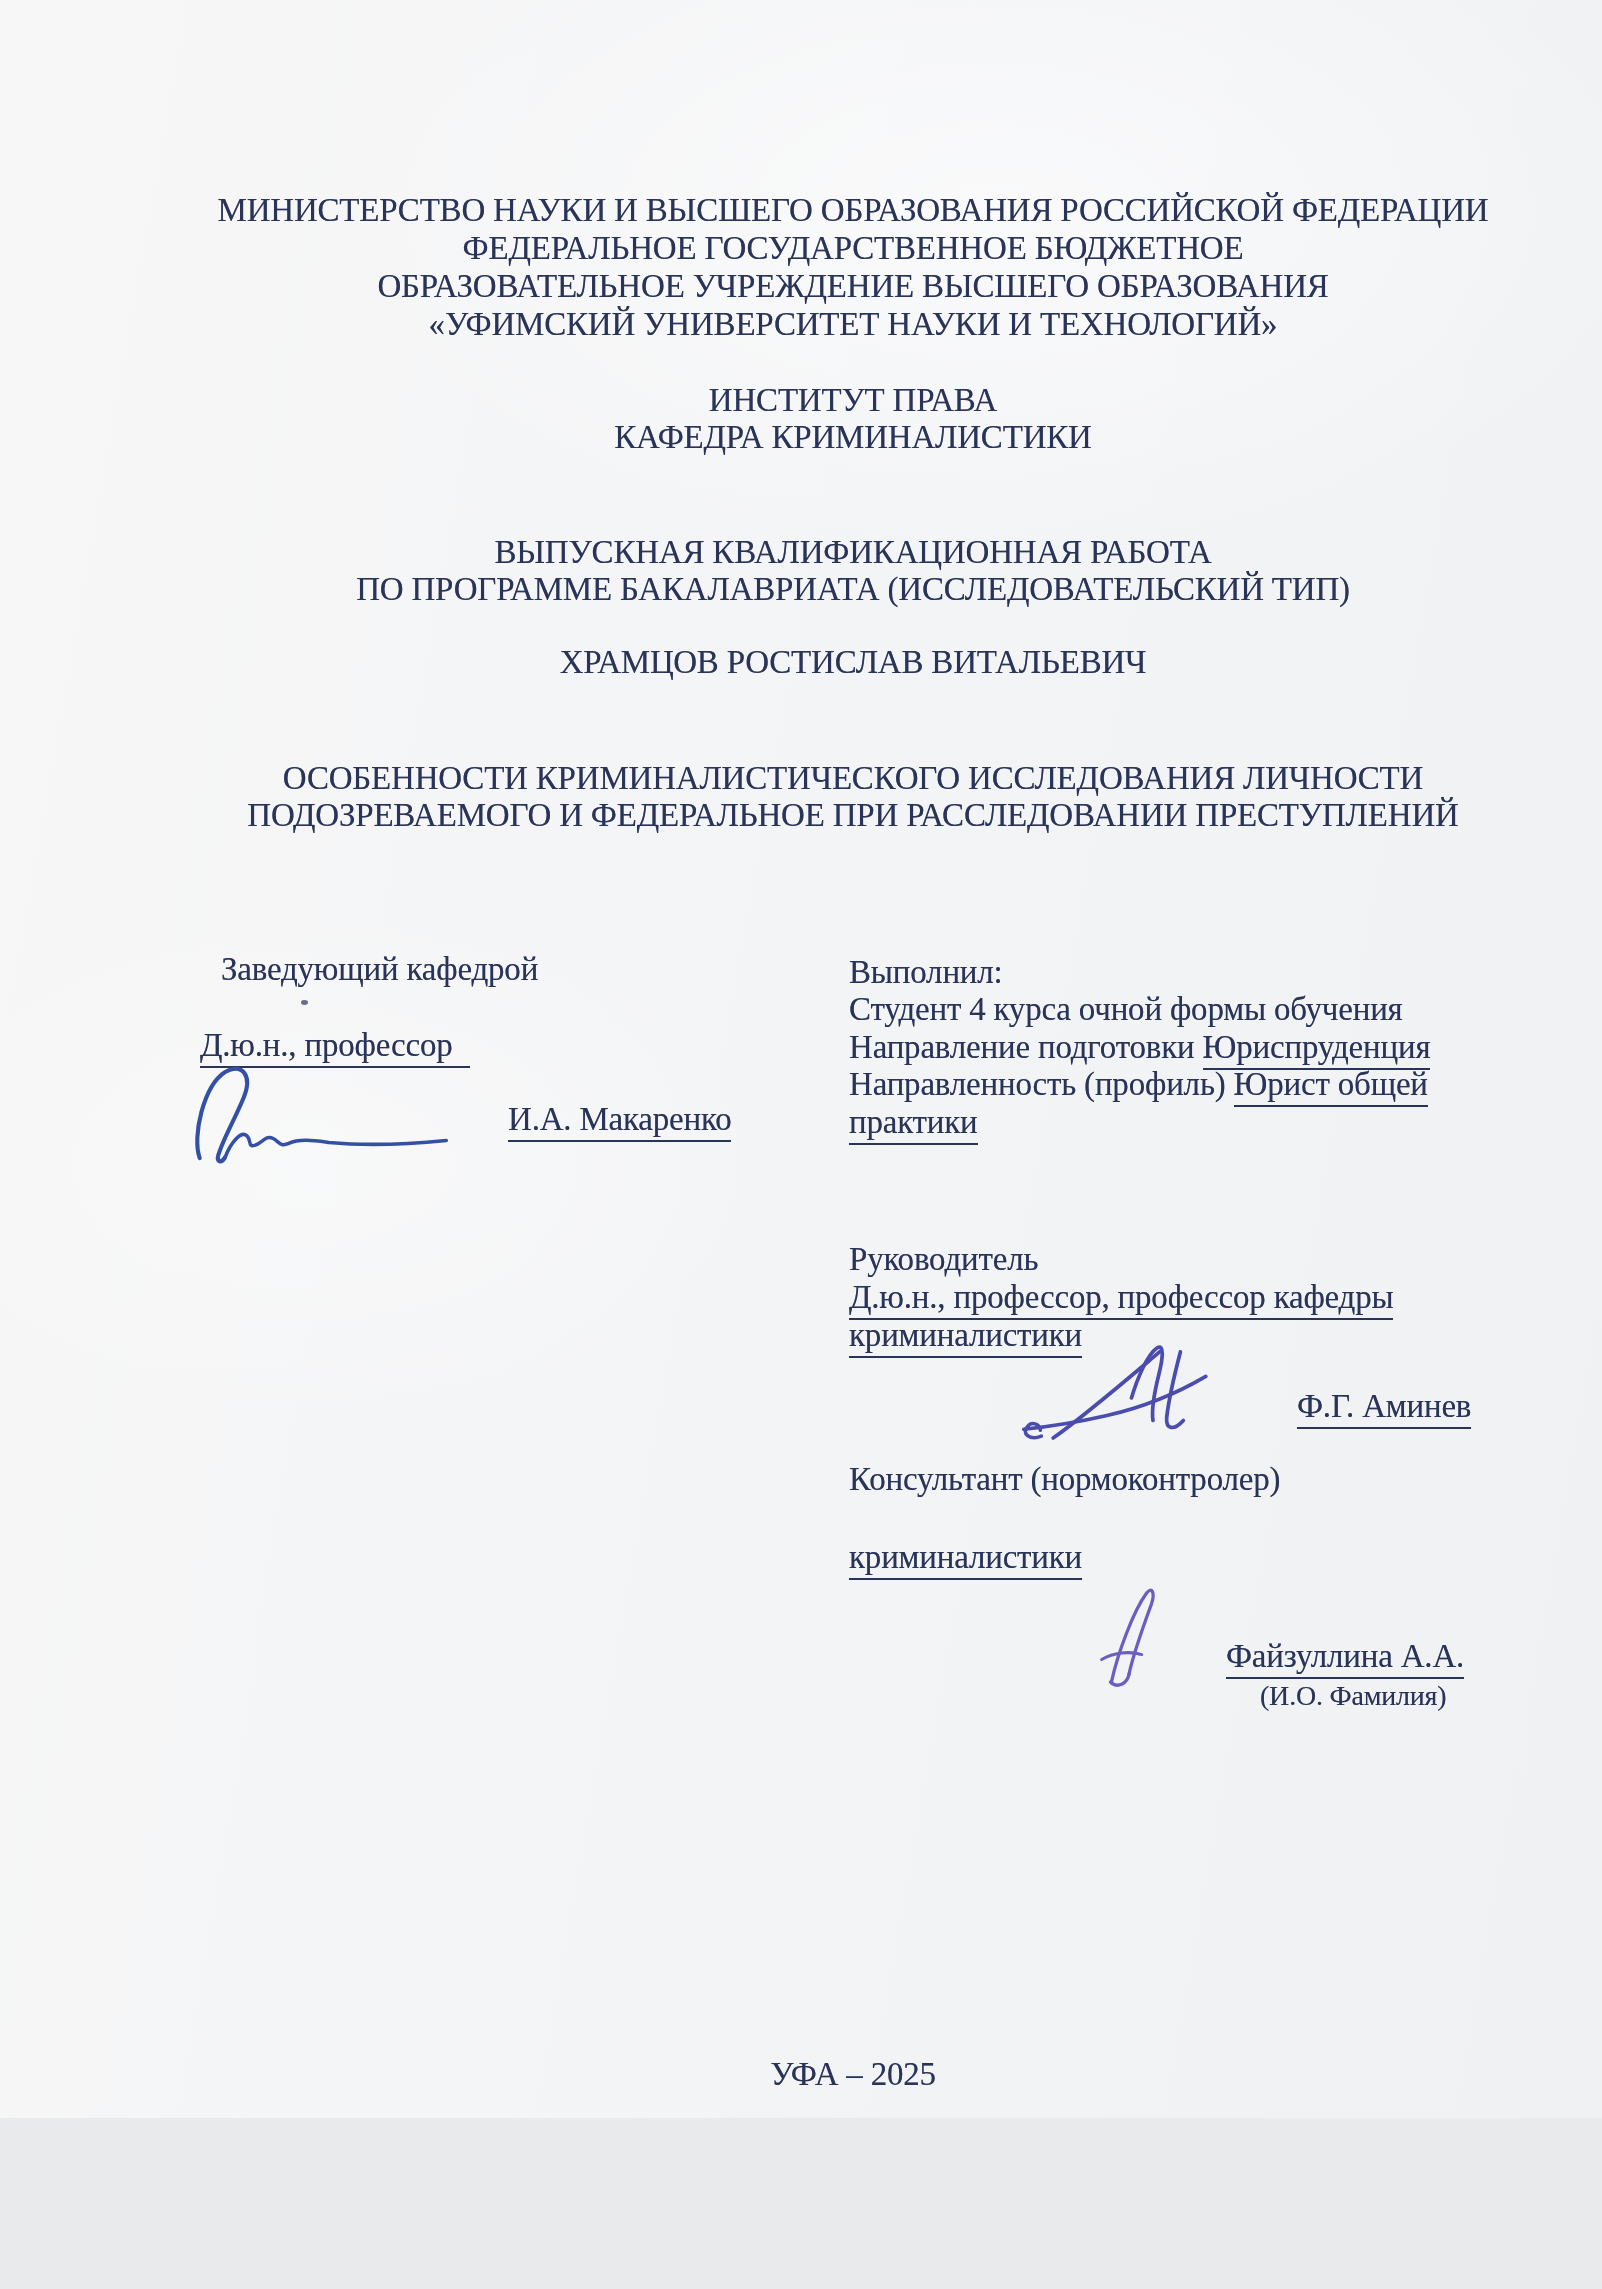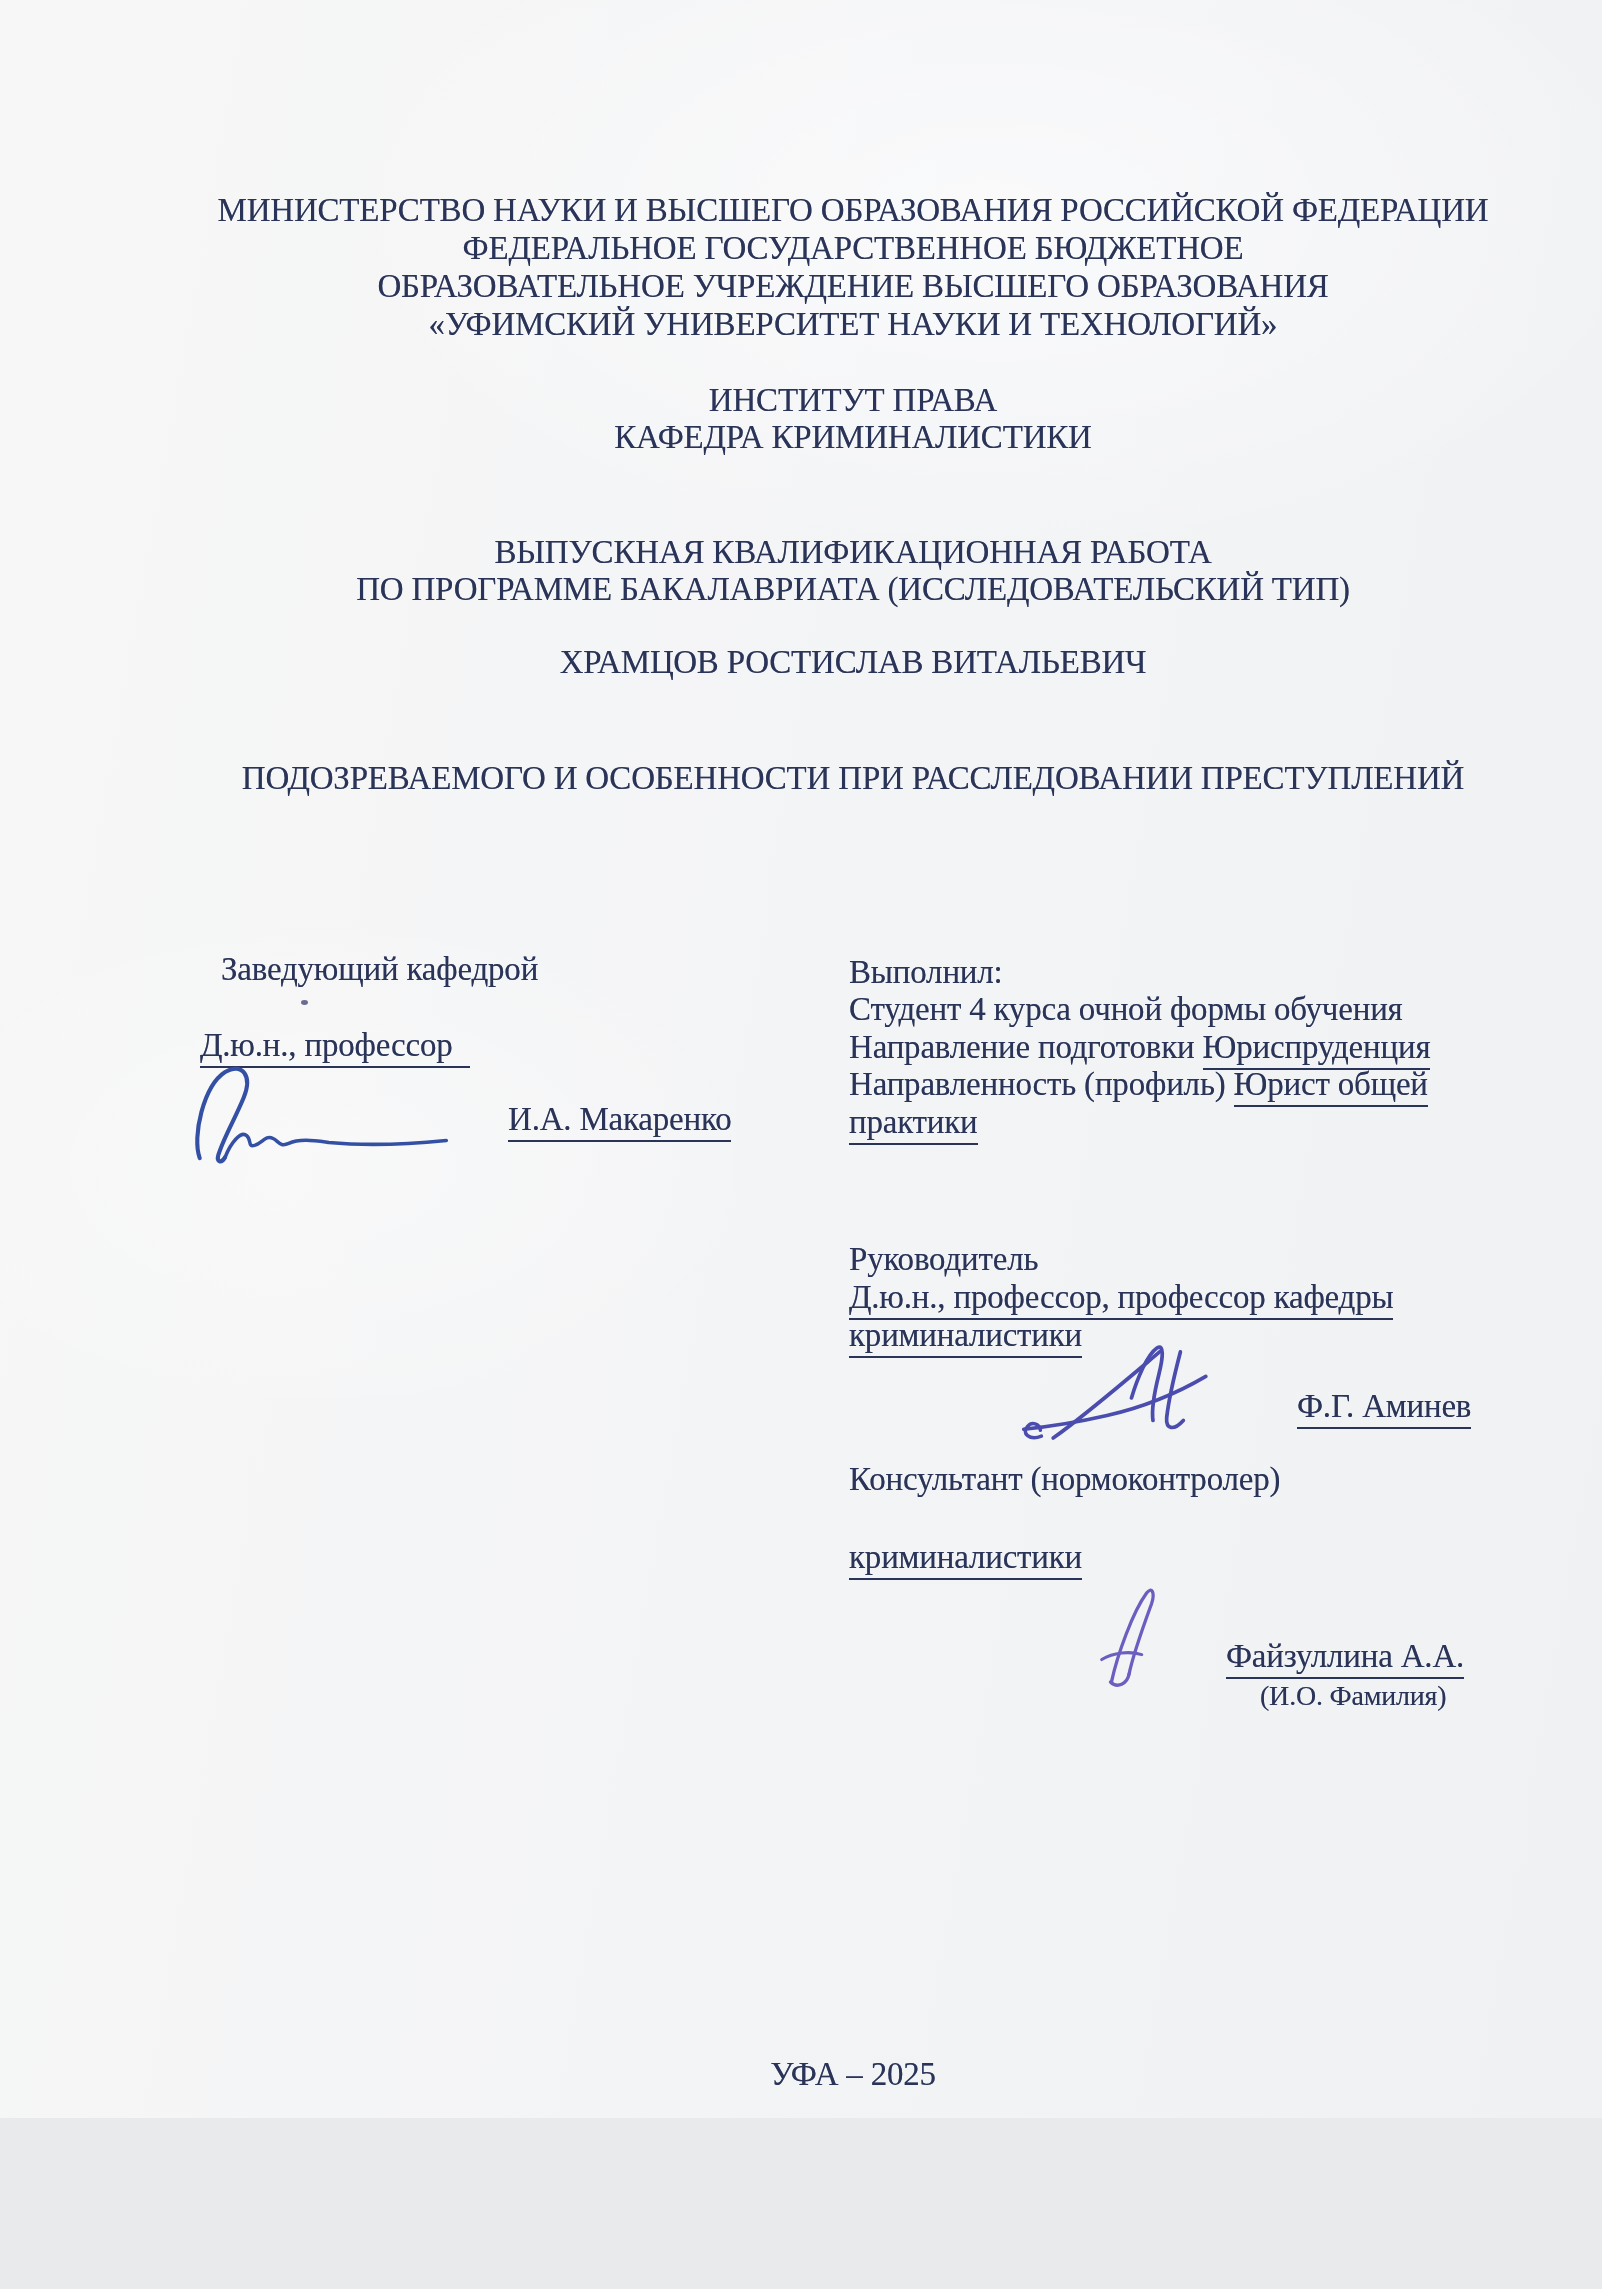--- a/index.html
+++ b/index.html
@@ -70,21 +70,22 @@
   <div class="centered" style="top:643px;">
     <div>ХРАМЦОВ РОСТИСЛАВ ВИТАЛЬЕВИЧ</div>
   </div>
 
   <div class="centered lh38" style="top:534px;">
     <div>ВЫПУСКНАЯ КВАЛИФИКАЦИОННАЯ РАБОТА</div>
     <div>ПО ПРОГРАММЕ БАКАЛАВРИАТА (ИССЛЕДОВАТЕЛЬСКИЙ ТИП)</div>
   </div>
 
   <div class="centered lh38" style="top:760px;">
-    <div>ПОДОЗРЕВАЕМОГО И ОСОБЕННОСТИ ПРИ РАССЛЕДОВАНИИ ПРЕСТУПЛЕНИЙ</div>
+    <div>ОСОБЕННОСТИ КРИМИНАЛИСТИЧЕСКОГО ИССЛЕДОВАНИЯ ЛИЧНОСТИ</div>
+    <div>ПОДОЗРЕВАЕМОГО И ФЕДЕРАЛЬНОЕ ПРИ РАССЛЕДОВАНИИ ПРЕСТУПЛЕНИЙ</div>
   </div>
 
   <div class="line" style="left:221px; top:950px;">Заведующий кафедрой</div>
   <div class="ink-dot" style="left:301px; top:1000px;"></div>
   <div class="line" style="left:200px; top:1026px;">
     <span class="u u-ext">Д.ю.н., профессор</span>
   </div>
 
   <div class="sig" style="left:186px; top:1062px;">
     <svg width="274" height="110" viewBox="0 0 280 112">

